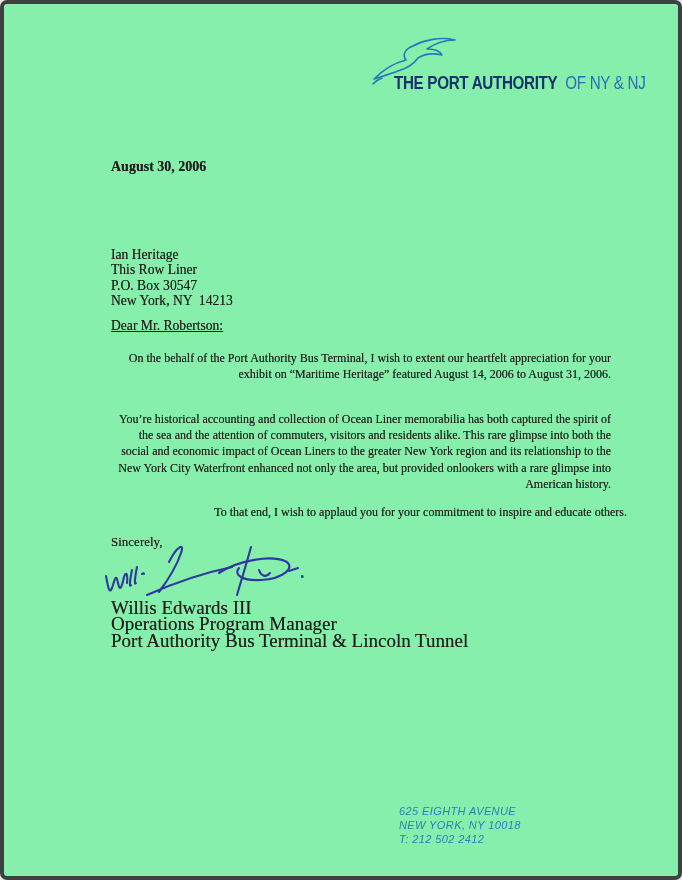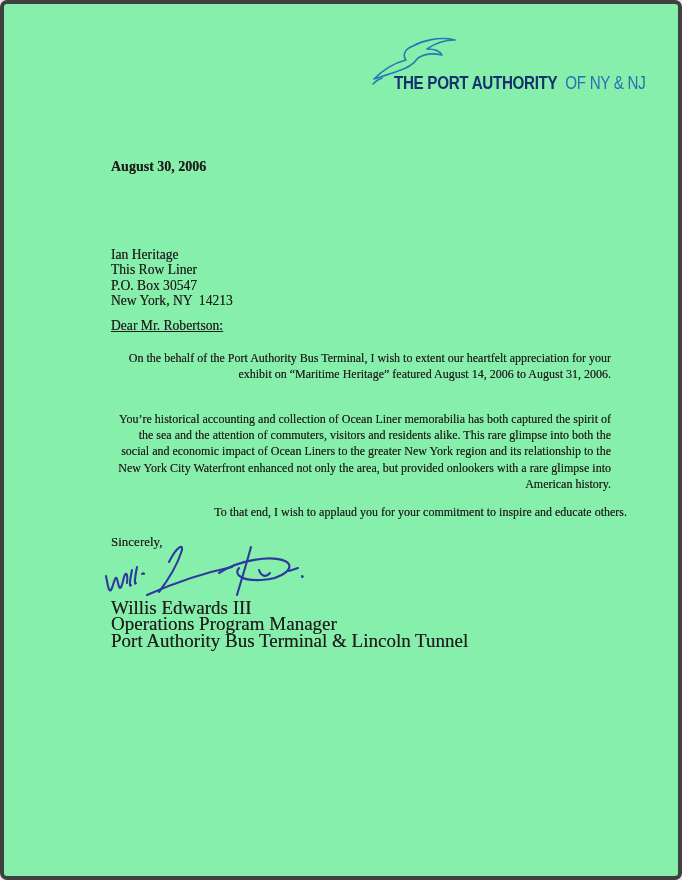--- a/index.html
+++ b/index.html
@@ -121,14 +121,19 @@
       <path d="M203 36 C 204 36, 204 37, 203 37" stroke="#2b2f9e"></path>
     </g>
   </svg>
 
   <div class="abs sigblock scan-text">
     <div>Willis Edwards III</div>
     <div>Operations Program Manager</div>
     <div>Port Authority Bus Terminal &amp; Lincoln Tunnel</div>
   </div>
 
+  <div class="abs footer">
+    <div>625 EIGHTH AVENUE</div>
+    <div>NEW YORK, NY 10018</div>
+    <div>T: 212 502 2412</div>
+  </div>
 
 </div>
 
 </body></html>

